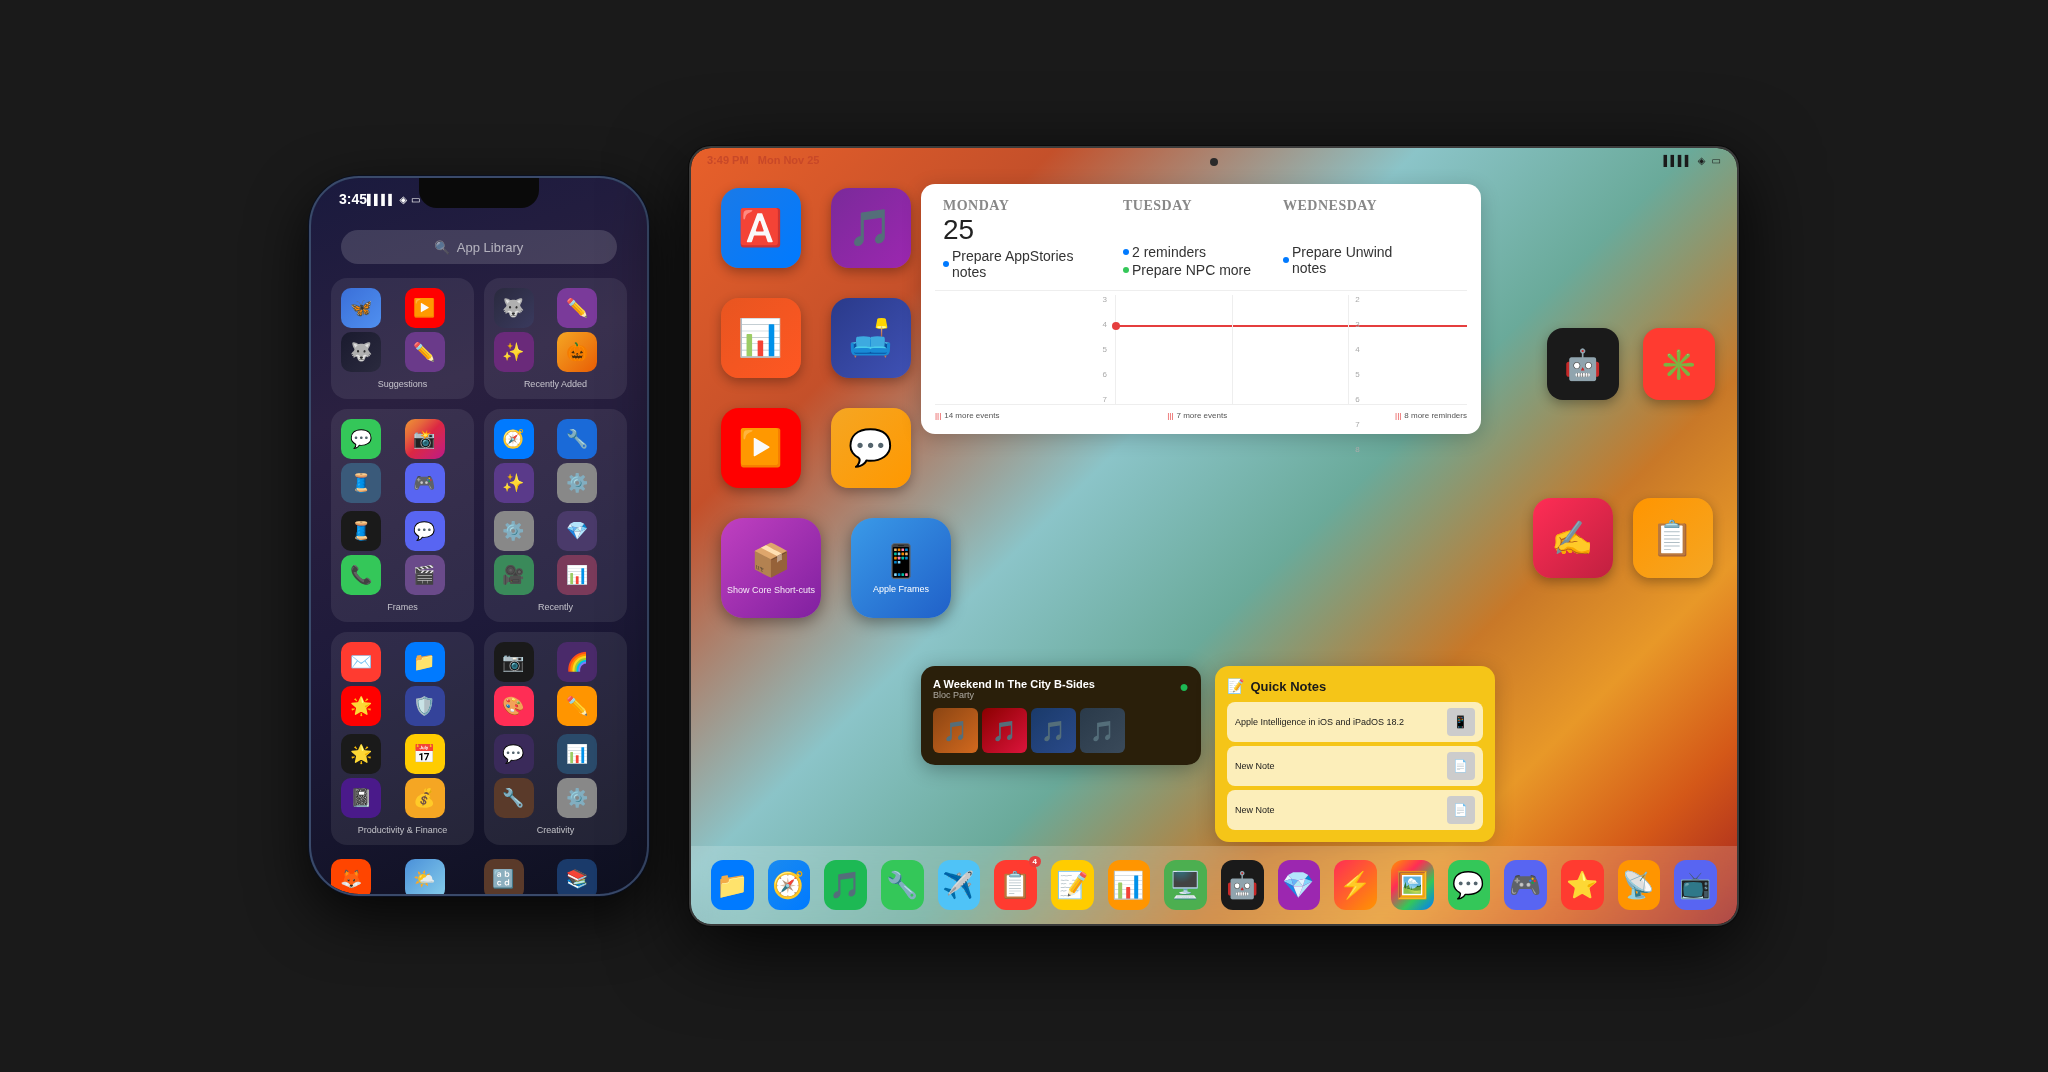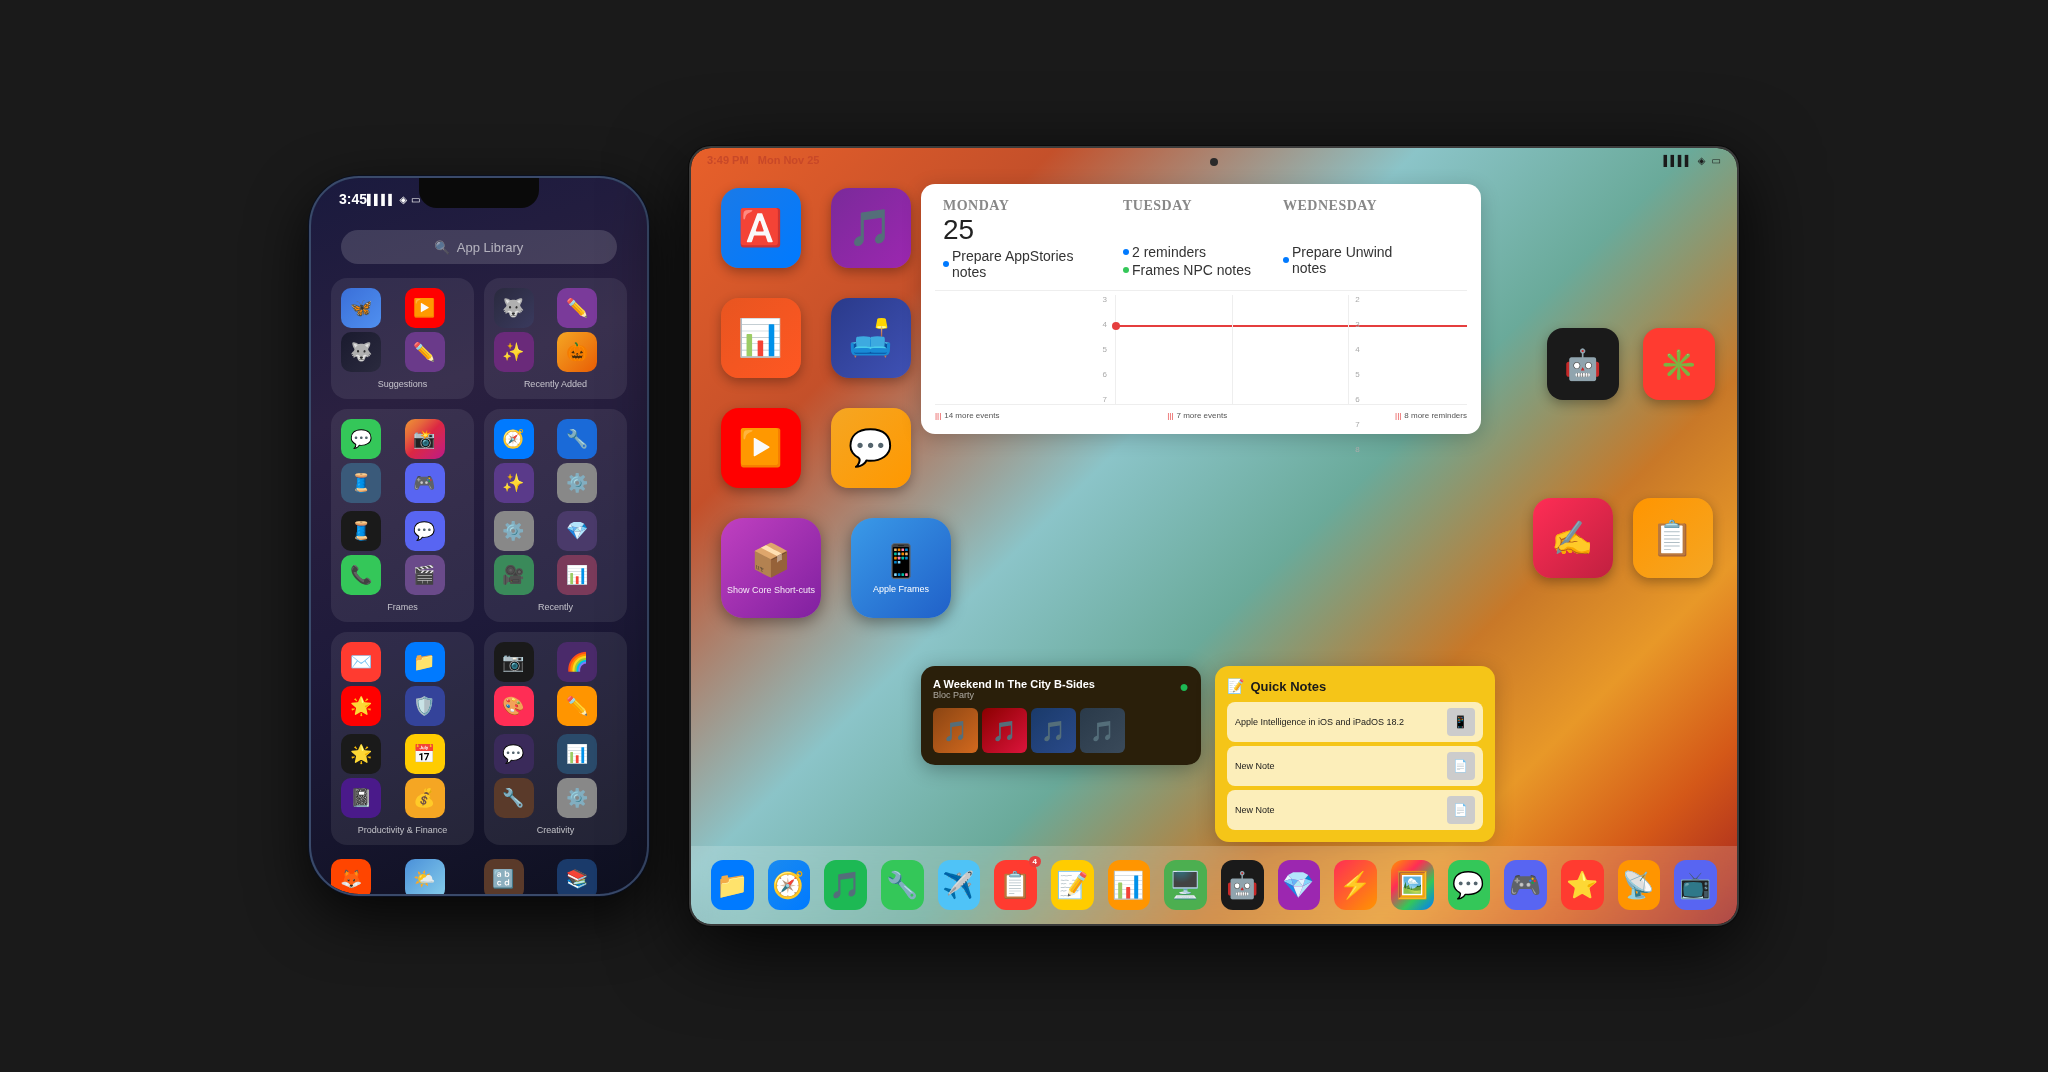--- a/index.html
+++ b/index.html
@@ -692,21 +692,21 @@
             </div>
             <div class="cal-day-col">
               <div class="cal-day-name">TUESDAY</div>
               <div style="height:28px;"></div>
               <div class="cal-event">
                 <div class="cal-dot" style="background:#007AFF;"></div>
                 <span class="cal-event-text">2 reminders</span>
               </div>
               <div class="cal-event">
                 <div class="cal-dot" style="background:#34C759;"></div>
-                <span class="cal-event-text">Frames NPC notes</span>
+                <span class="cal-event-text">Prepare NPC more</span>
               </div>
             </div>
             <div class="cal-day-col">
               <div class="cal-day-name">WEDNESDAY</div>
               <div style="height:28px;"></div>
               <div class="cal-event">
                 <div class="cal-dot" style="background:#007AFF;"></div>
                 <span class="cal-event-text">Prepare Unwind notes</span>
               </div>
             </div>

